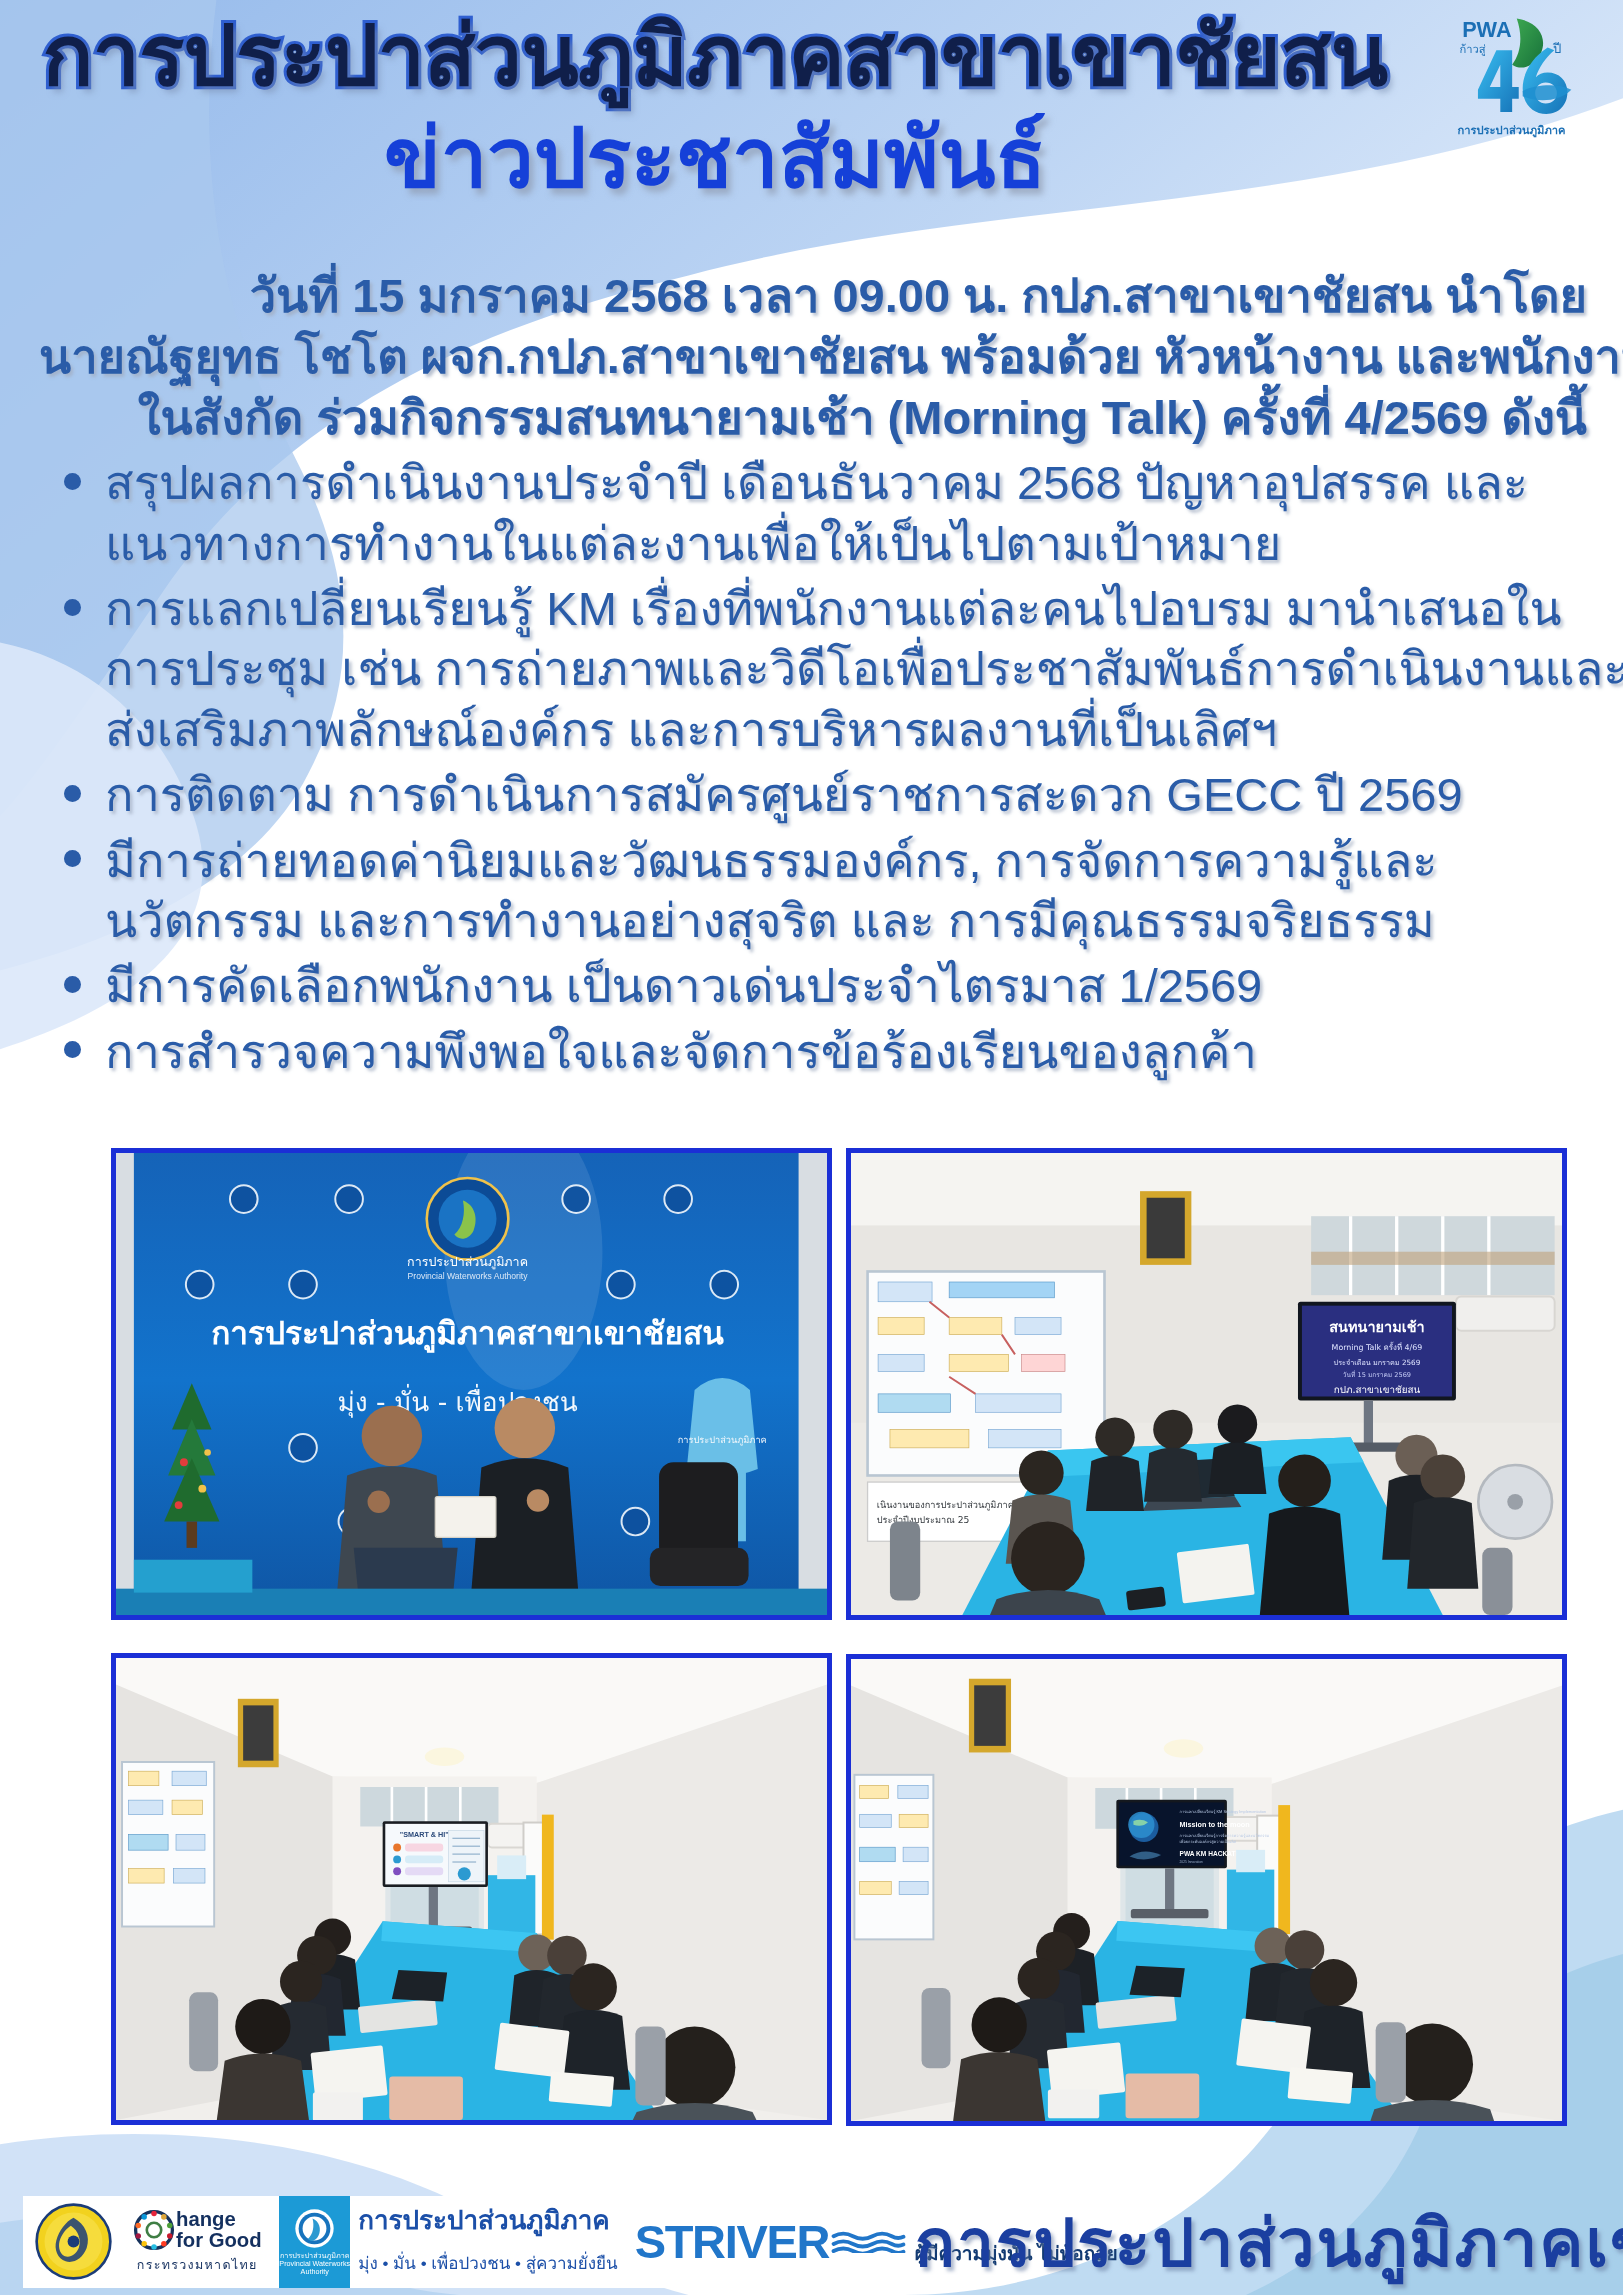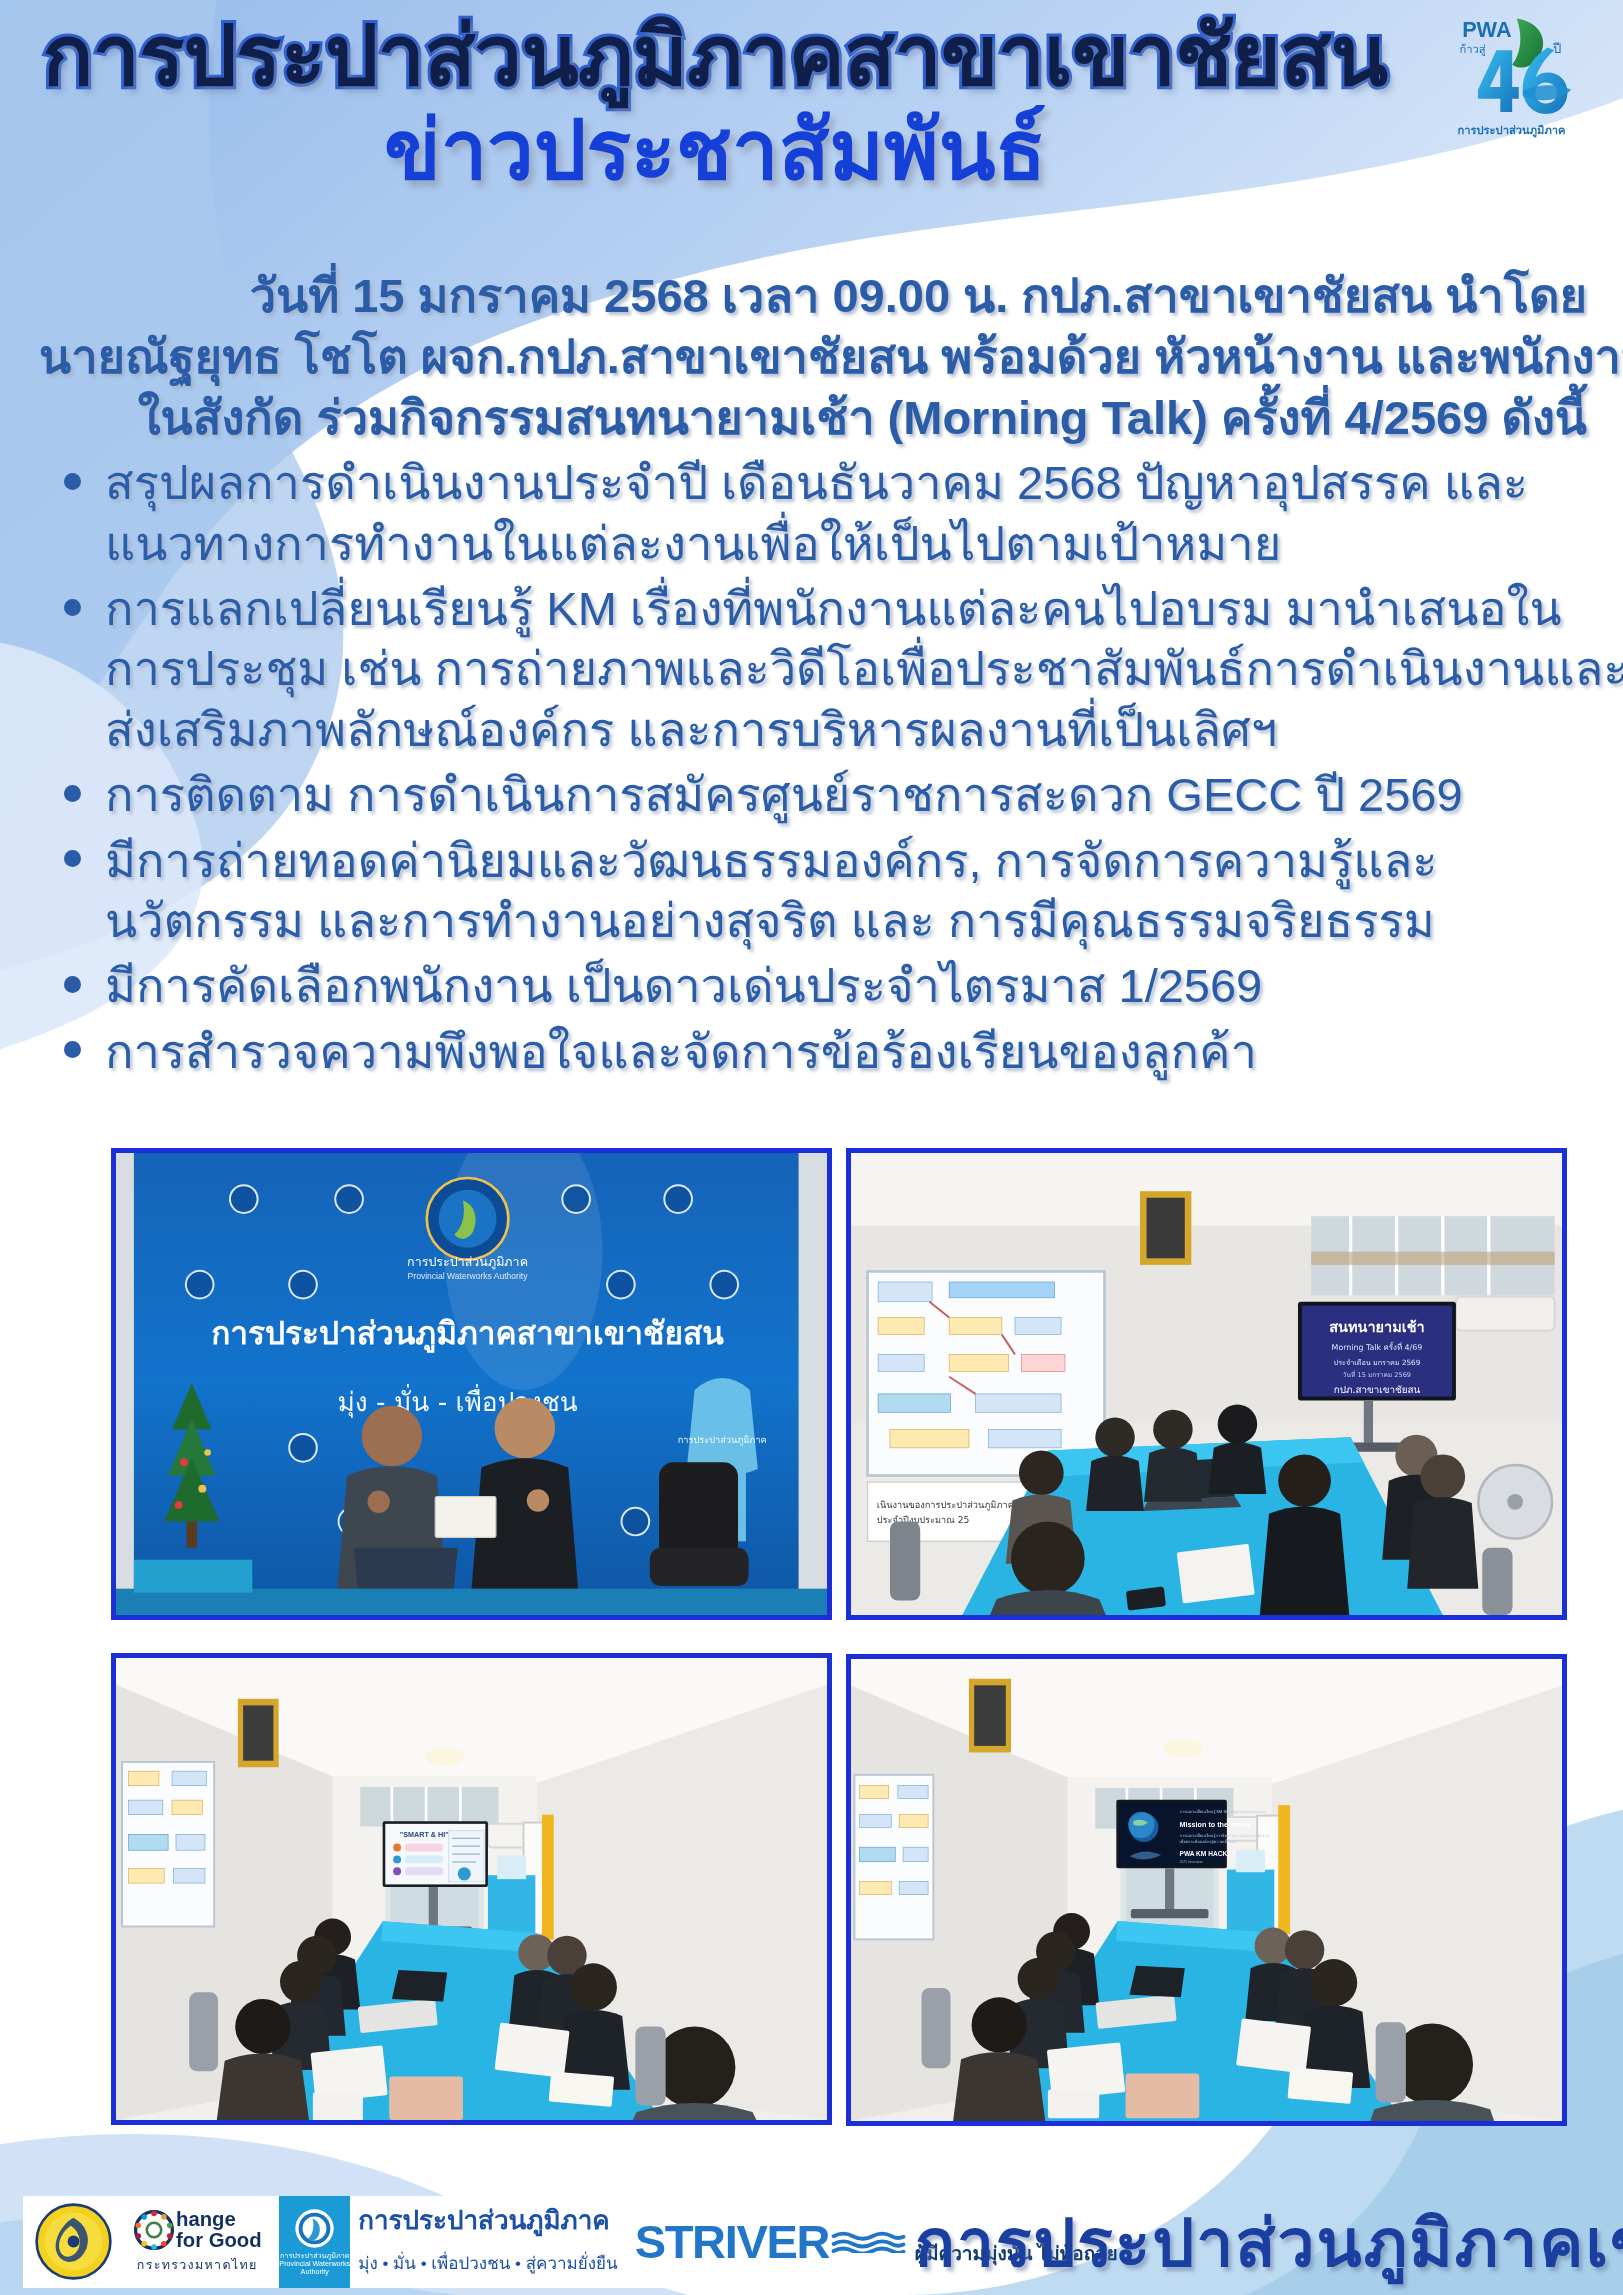--- a/index.html
+++ b/index.html
@@ -20,21 +20,21 @@
   .title-wrap{position:absolute;left:0;top:14.4px;width:1430px;text-align:center;}
   .title-1{
     font-size:84px;font-weight:bold;line-height:1.02;letter-spacing:-0.7px;
     color:#101f4a;
     -webkit-text-stroke:5.9px #2f5fd0;
     paint-order:stroke fill;
     text-shadow:4.6px 5.9px 5.9px rgba(120,140,175,.55);
     white-space:nowrap;
   }
   .title-2{
-    margin-top:9px;
+    margin-top:17px;
     font-size:83px;font-weight:bold;line-height:1.02;
     color:#1540d8;
     text-shadow:4.6px 5.9px 6.6px rgba(140,150,170,.65);
     white-space:nowrap;
   }
 
   
   .pwa-logo{position:absolute;left:1449px;top:11.8px;width:125px;height:131px;}
   .pwa-logo svg{display:block;}
 

